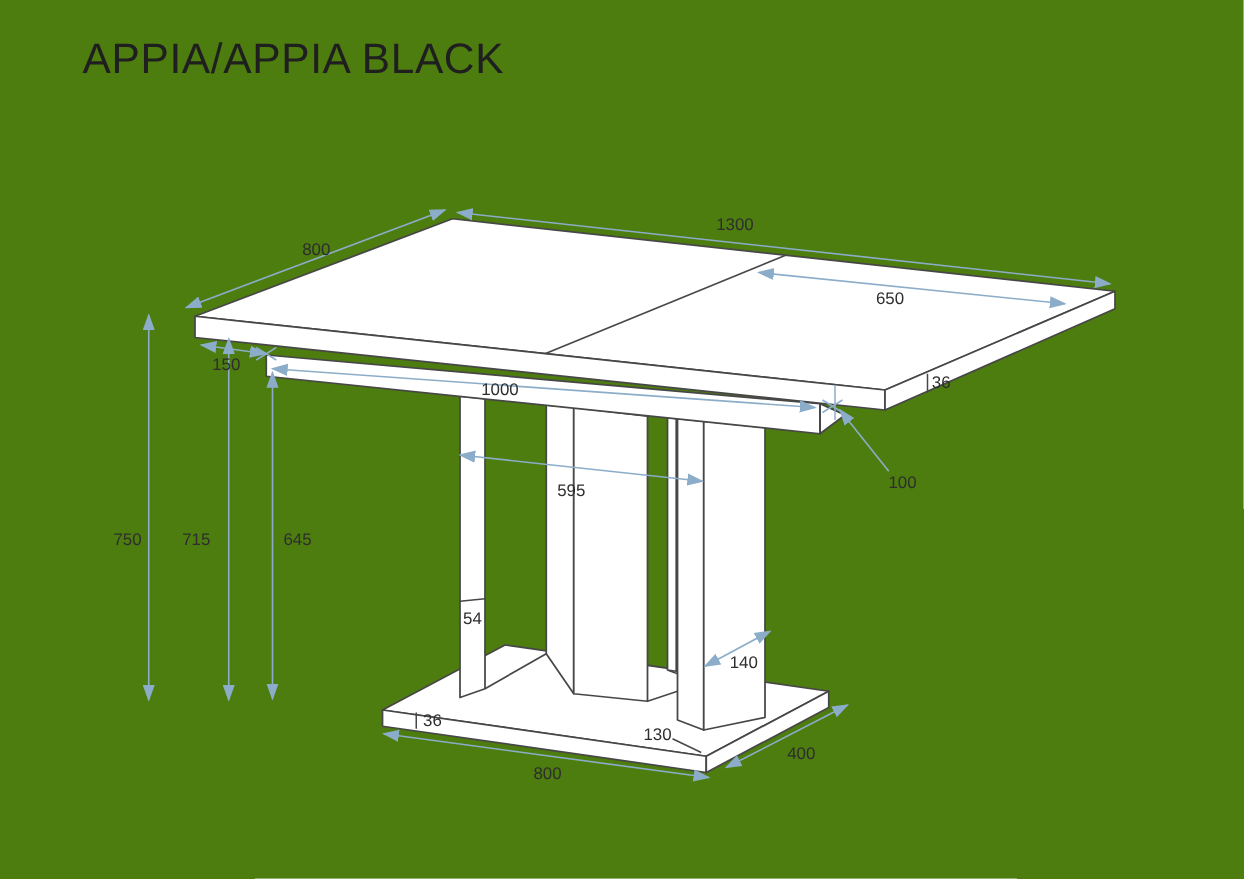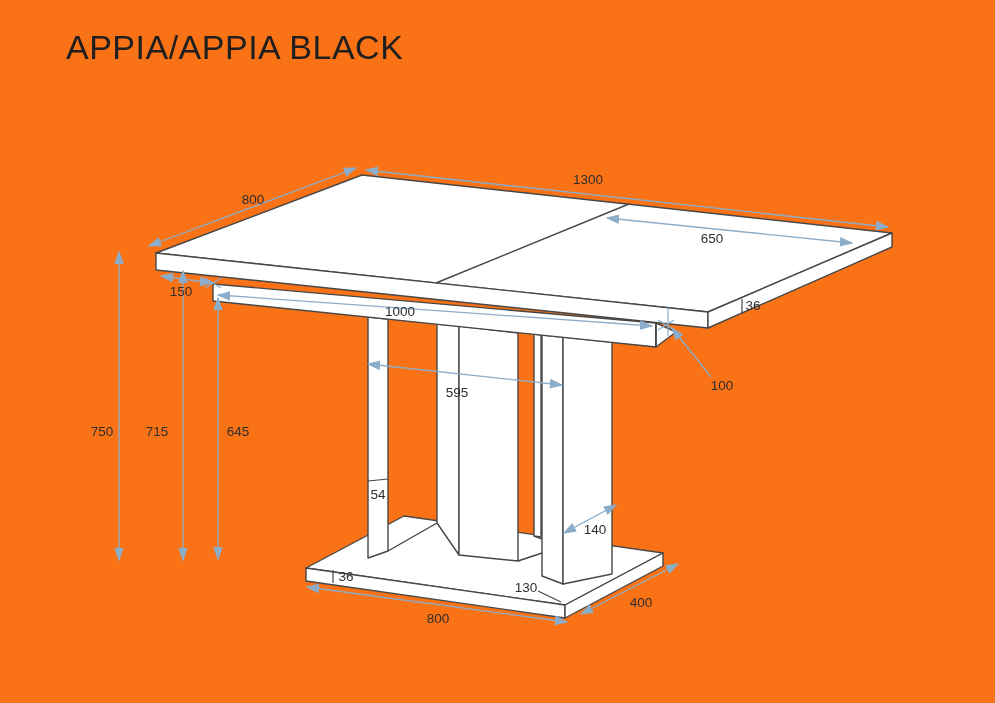--- a/index.html
+++ b/index.html
@@ -5,21 +5,21 @@
   html, body {
     margin: 0;
     padding: 0;
     background: #ffffff;
     font-family: "Liberation Sans", sans-serif;
   }
   .page {
     position: relative;
     width: 995px;
     height: 703px;
-    background: #f97316;
+    background: #4d7c0f;
     overflow: hidden;
   }
   .title {
     position: absolute;
     left: 66px;
     top: 28px;
     font-size: 34px;
     font-weight: 400;
     letter-spacing: 0.5px;
     color: #1f1f1f;

